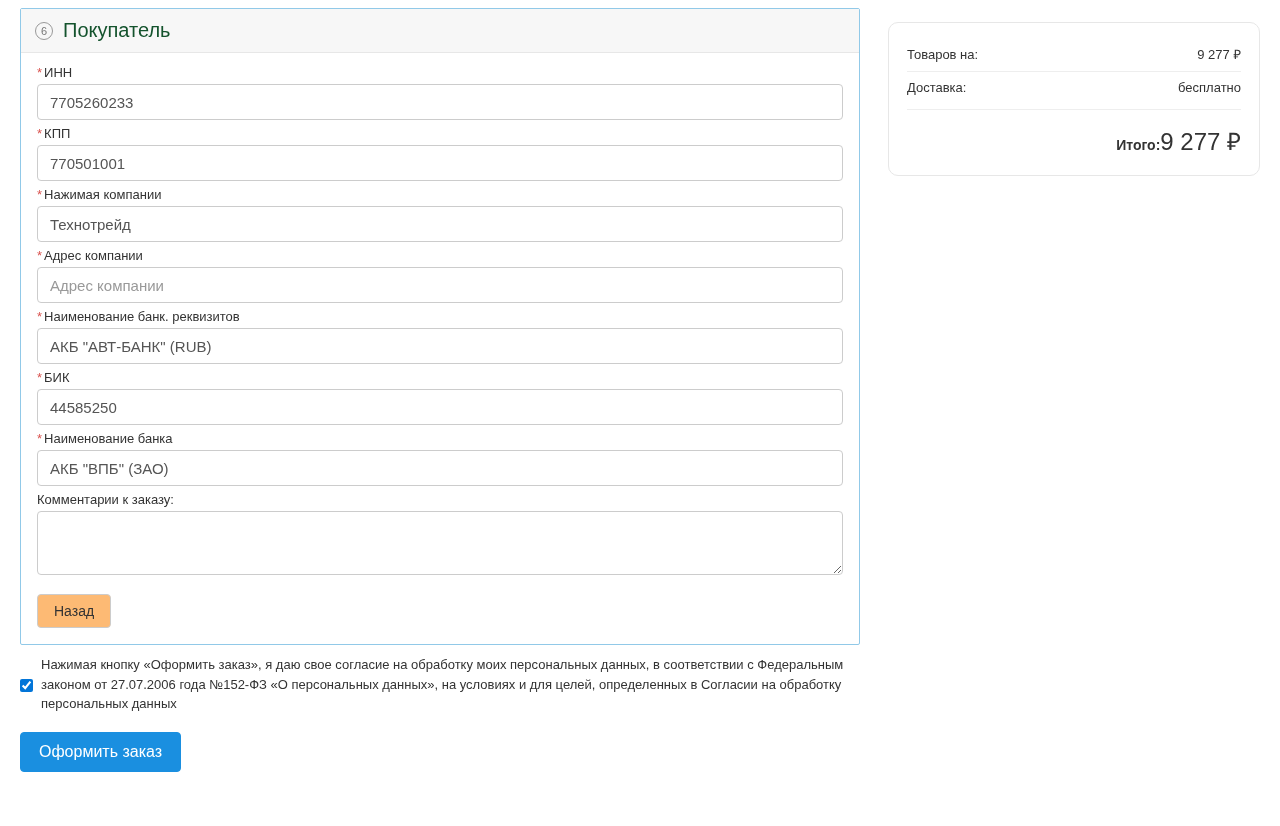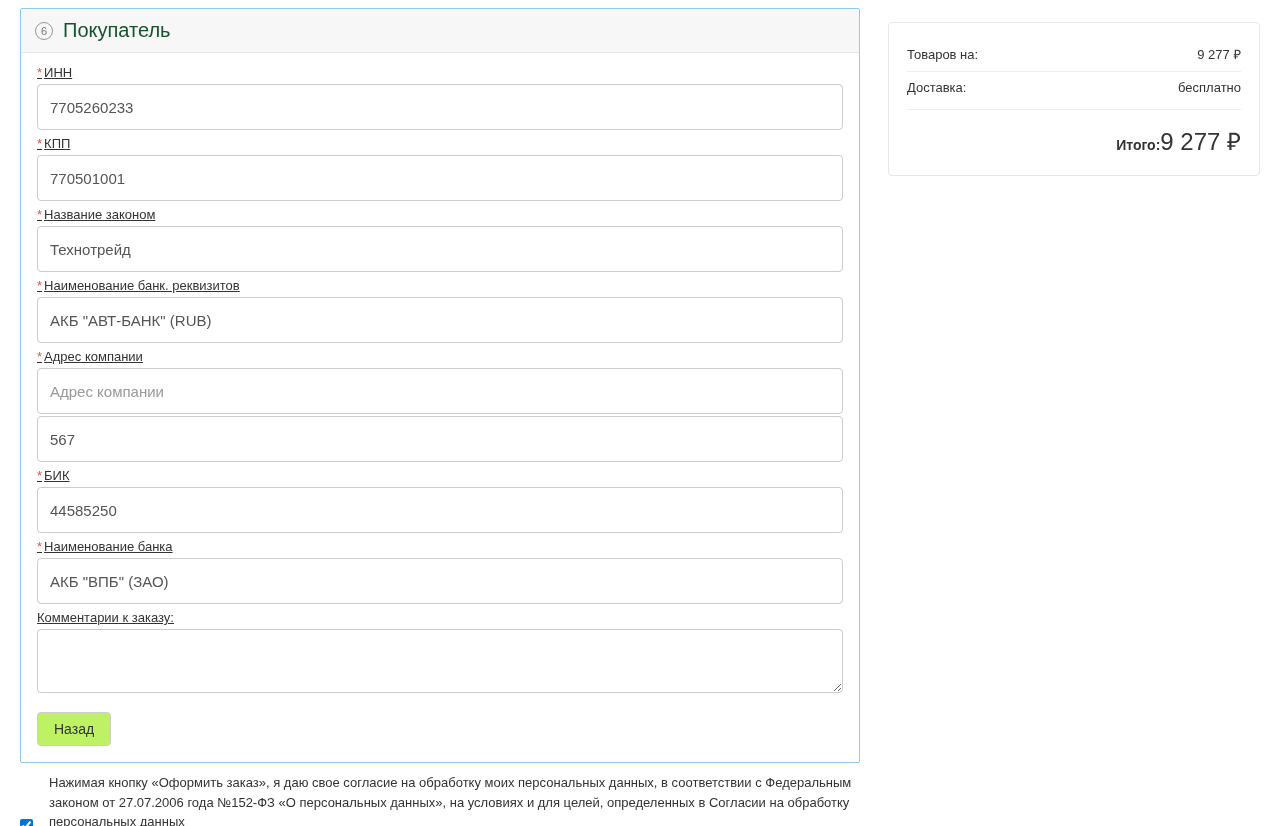--- a/index.html
+++ b/index.html
@@ -51,38 +51,37 @@
       font-size: 11px;
       color: #777;
     }
     .panel-title {
       font-size: 20px;
       font-weight: 400;
       color: #14532d;
     }
     .panel-body {
       padding: 8px 16px 16px 16px;
-      text-decoration: underline;
     }
     .form-group {
       margin-bottom: 2px;
     }
     .label-row {
       padding: 4px 0 4px 0;
       font-size: 13px;
       color: #333;
     }
     .req {
       color: #d9534f;
       margin-right: 2px;
     }
     .input {
       width: 100%;
       height: 36px;
-      padding: 22px 12px;
+      padding: 12px 12px;
       font-size: 15px;
       color: #555;
       border: 1px solid #ccc;
       border-radius: 4px;
       background: #fff;
     }
     .input::placeholder {
       color: #999;
     }
     .textarea {
@@ -98,48 +97,48 @@
     }
     .btn {
       display: inline-block;
       padding: 8px 16px;
       font-size: 14px;
       border-radius: 4px;
       cursor: pointer;
       text-align: center;
     }
     .btn-default {
-      background: #bef264;
+      background: #fdba74;
       border: 1px solid #ccc;
       color: #333;
       margin-top: 14px;
     }
     .btn-primary {
       background: #1a8fe0;
       border: 1px solid #1a8fe0;
       color: #fff;
       font-size: 16px;
       padding: 10px 18px;
     }
     .agree-row {
       display: flex;
-      align-items: flex-end;
-      gap: 16px;
+      align-items: center;
+      gap: 8px;
       margin: 10px 0 18px 0;
       font-size: 13px;
       line-height: 1.5;
       color: #333;
     }
     .agree-row input[type="checkbox"] {
       margin-top: 3px;
       accent-color: #0275d8;
     }
     .summary {
       border: 1px solid #e7e7e7;
-      border-radius: 4px;
+      border-radius: 10px;
       padding: 14px 18px;
       margin-top: 14px;
     }
     .summary-row {
       display: flex;
       justify-content: space-between;
       align-items: baseline;
       padding: 8px 0;
       font-size: 13px;
     }
@@ -189,36 +188,35 @@
           <div class="label-row"><span class="req">*</span><span>ИНН</span></div>
           <input class="input" type="text" value="7705260233" style="">
         </div>
 
         <div class="form-group">
           <div class="label-row"><span class="req">*</span><span>КПП</span></div>
           <input class="input" type="text" value="770501001" style="">
         </div>
 
         <div class="form-group">
-          <div class="label-row"><span class="req">*</span><span>Название законом</span></div>
+          <div class="label-row"><span class="req">*</span><span>Нажимая компании</span></div>
           <input class="input" type="text" value="Технотрейд" style="">
+        </div>
+
+        <div class="form-group">
+          <div class="label-row"><span class="req">*</span><span>Адрес компании</span></div>
+          <input class="input" type="text" placeholder="Адрес компании" style="">
         </div>
 
         <div class="form-group">
           <div class="label-row"><span class="req">*</span><span>Наименование банк. реквизитов</span></div>
           <input class="input" type="text" value="АКБ &quot;АВТ-БАНК&quot; (RUB)" style="">
         </div>
 
         <div class="form-group">
-          <div class="label-row"><span class="req">*</span><span>Адрес компании</span></div>
-          <input class="input" type="text" placeholder="Адрес компании" style="">
-        </div>
-
-        <div class="form-group">
-          <input class="input" type="text" value="567" style="">
         </div>
 
         <div class="form-group">
           <div class="label-row"><span class="req">*</span><span>БИК</span></div>
           <input class="input" type="text" value="44585250" style="">
         </div>
 
         <div class="form-group">
           <div class="label-row"><span class="req">*</span><span>Наименование банка</span></div>
           <input class="input" type="text" value="АКБ &quot;ВПБ&quot; (ЗАО)" style="">

